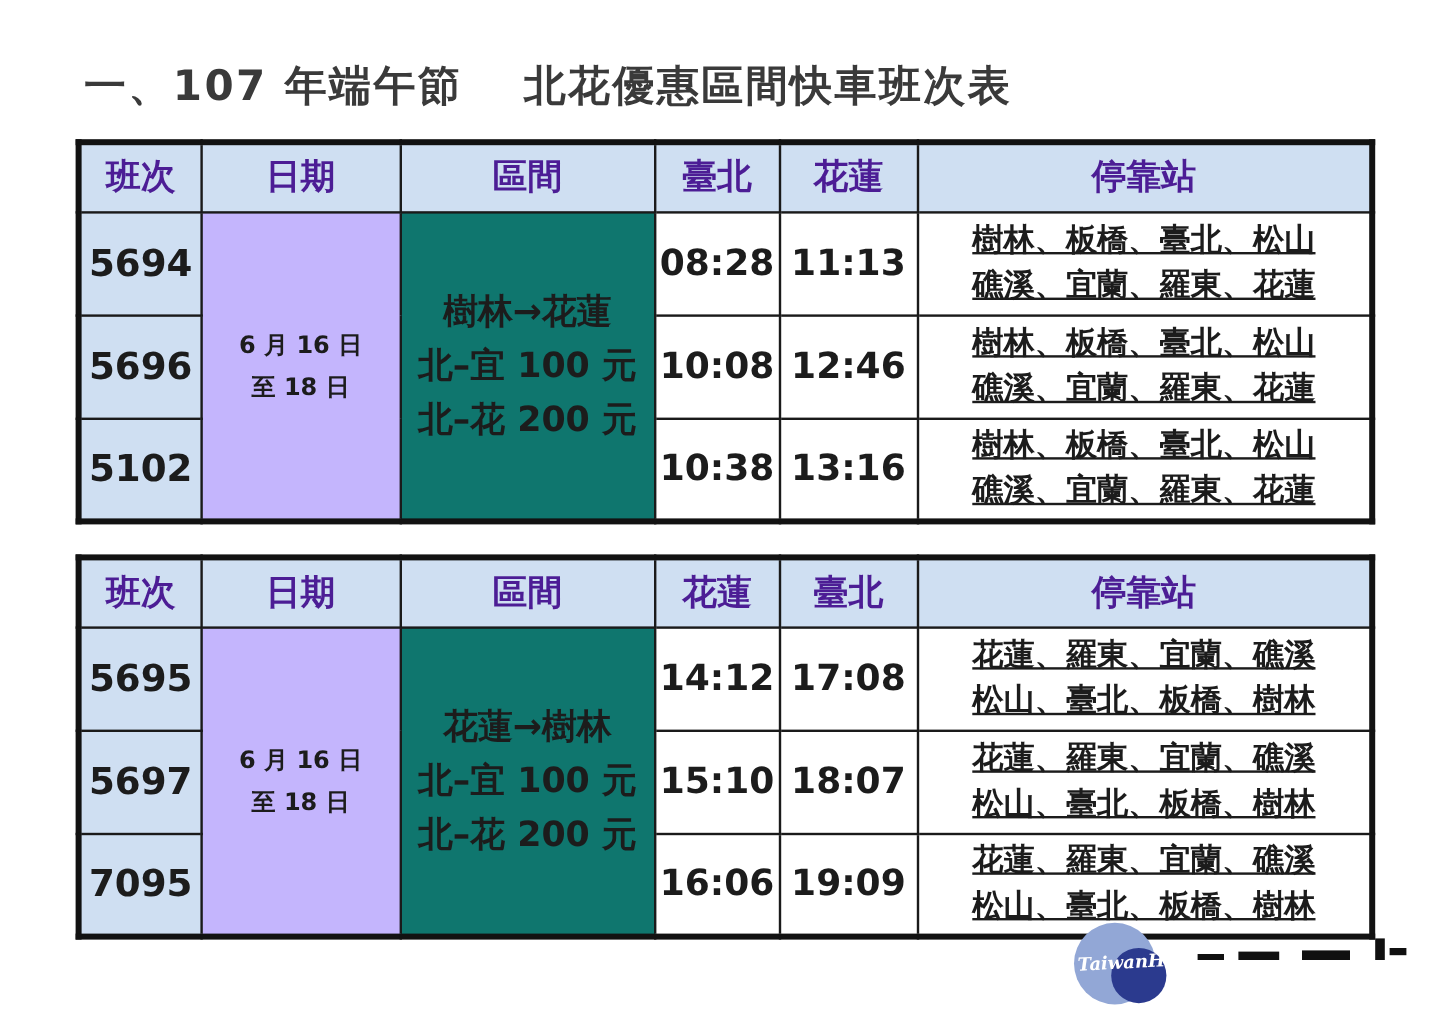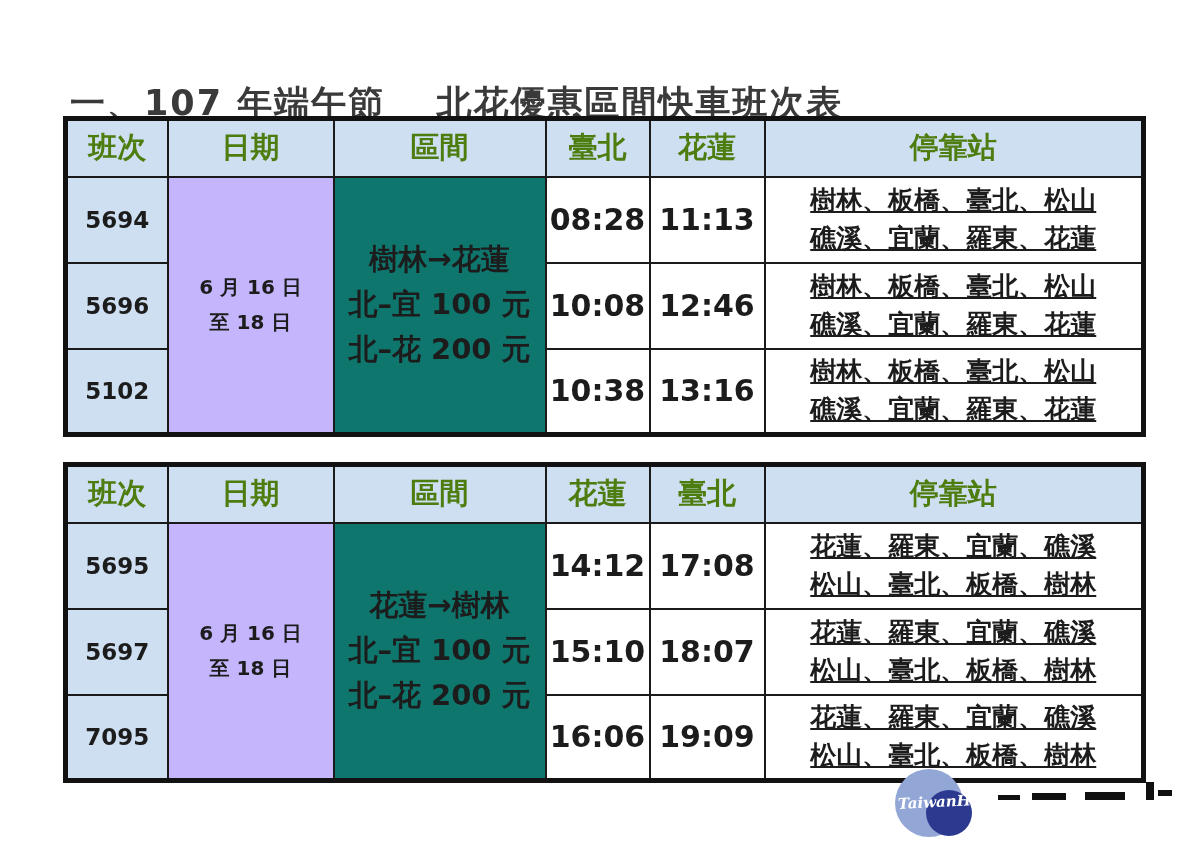--- a/index.html
+++ b/index.html
@@ -11,21 +11,20 @@
   }
   .page-title {
     position: absolute;
     left: 70px;
     top: 48px;
     font-size: 35px;
     font-weight: bold;
     color: #3a3a3a;
     letter-spacing: 2px;
     white-space: pre;
-    margin-top: 32px;
   }
   table.timetable {
     position: absolute;
     left: 63px;
     width: 1078px;
     border-collapse: collapse;
     table-layout: fixed;
     border: 5px solid #121212;
     background: #ffffff;
   }
@@ -35,25 +34,25 @@
     vertical-align: middle;
     font-weight: bold;
     padding: 0;
   }
   tr.hrow { height: 58px; }
   tr.drow { height: 86px; }
   th.col-header {
     background: #cfdff2;
     font-size: 29px;
     font-weight: bold;
-    color: #4d7c0f;
+    color: #4c1d95;
   }
   td.train-cell {
     background: #cfdff2;
-    font-size: 23px;
+    font-size: 31px;
   }
   td.date-cell {
     background: #c4b5fd;
     font-size: 20px;
     line-height: 1.75;
   }
   td.section-cell {
     background: #0f766e;
     font-size: 29px;
     line-height: 1.55;

